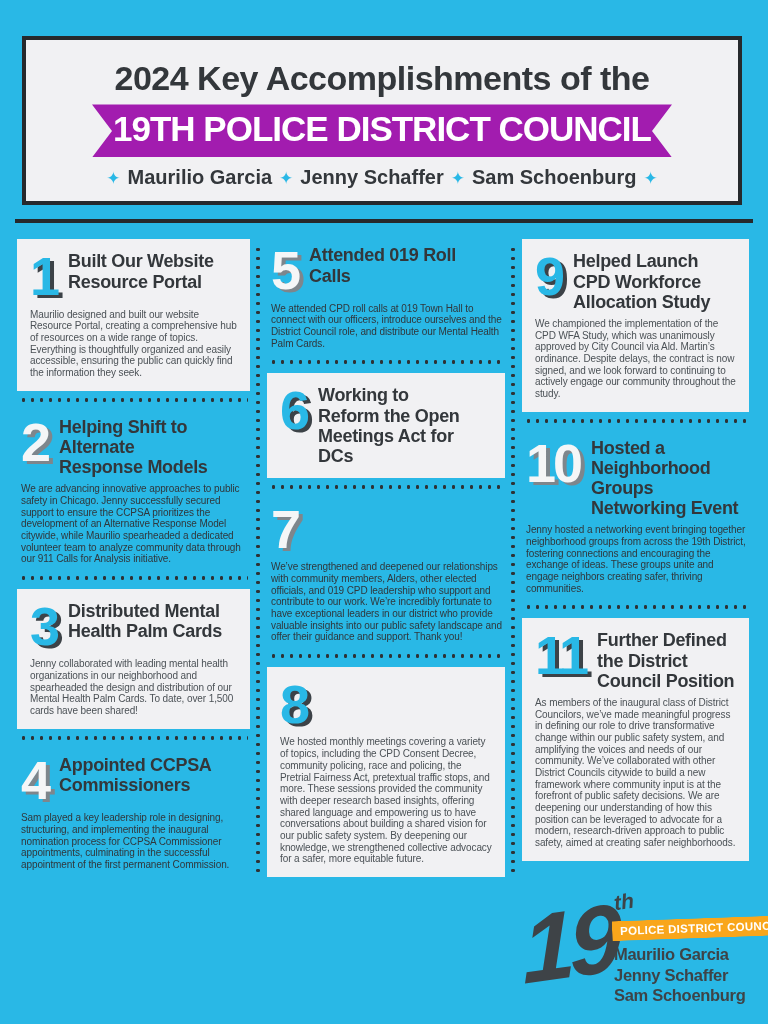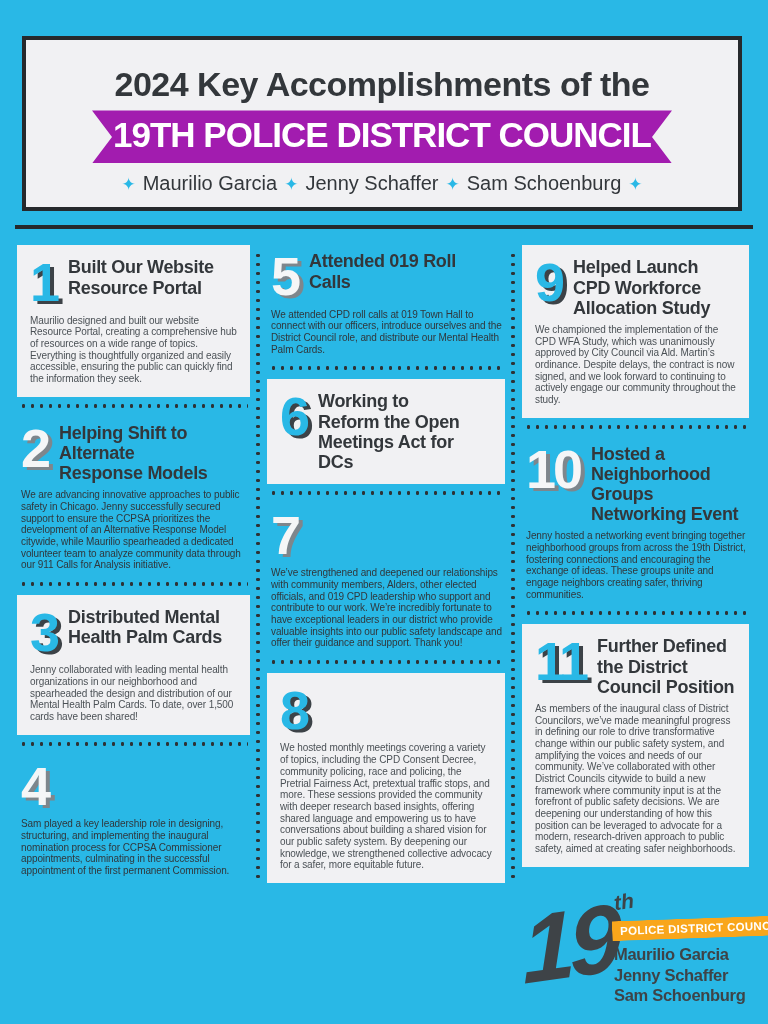--- a/index.html
+++ b/index.html
@@ -12,37 +12,37 @@
     position:relative; width:768px; height:1024px;
     background:#29b8e6; overflow:hidden;
   }
 
   
   .header-box {
     margin:36px 26px 0 22px;
     background:#f1f1f3;
     border:4px solid #26292c;
     text-align:center;
-    padding:26px 0 12px 0;
+    padding:20px 0 12px 0;
   }
   .header-title {
     font-size:34px; font-weight:bold; color:#33373b;
     letter-spacing:-0.5px; line-height:1.1;
   }
   .ribbon {
     margin:7px auto 9px auto;
     width:580px; background:#a21caf;
     clip-path:polygon(0 0,100% 0,calc(100% - 20px) 50%,100% 100%,0 100%,20px 50%);
     padding:5px 0 8px 0;
   }
   .ribbon span {
     color:#ffffff; font-size:35px; font-weight:bold;
     letter-spacing:-1px; text-transform:uppercase; white-space:nowrap;
   }
-  .members { font-size:20px; font-weight:normal; color:#33373b; }
+  .members { font-size:20px; font-weight:bold; color:#33373b; }
   .members .star { color:#29b8e6; padding:0 7px; font-size:17px; }
 
   .rule { height:4px; background:#26292c; margin:14px 15px 0 15px; }
 
   
   .content {
     position:relative;
     display:grid;
     grid-template-columns:233px 238px 227px;
     column-gap:17px;
@@ -150,20 +150,21 @@
           <div class="head">
             <div class="num">3</div>
             <h3 class="card-title">Distributed Mental Health Palm Cards</h3>
           </div>
           <p class="card-body">Jenny collaborated with leading mental health organizations in our neighborhood and spearheaded the design and distribution of our Mental Health Palm Cards. To date, over 1,500 cards have been shared!</p>
         </div>
         <div class="dots-h"></div>
         <div class="card plain">
           <div class="head">
             <div class="num">4</div>
+            <h3 class="card-title">Appointed CCPSA Commissioners</h3>
           </div>
           <p class="card-body">Sam played a key leadership role in designing, structuring, and implementing the inaugural nomination process for CCPSA Commissioner appointments, culminating in the successful appointment of the first permanent Commission.</p>
         </div>
       </div>
     <div class="col" id="col1">
         <div class="card plain">
           <div class="head">
             <div class="num">5</div>
             <h3 class="card-title">Attended 019 Roll Calls</h3>
           </div>

